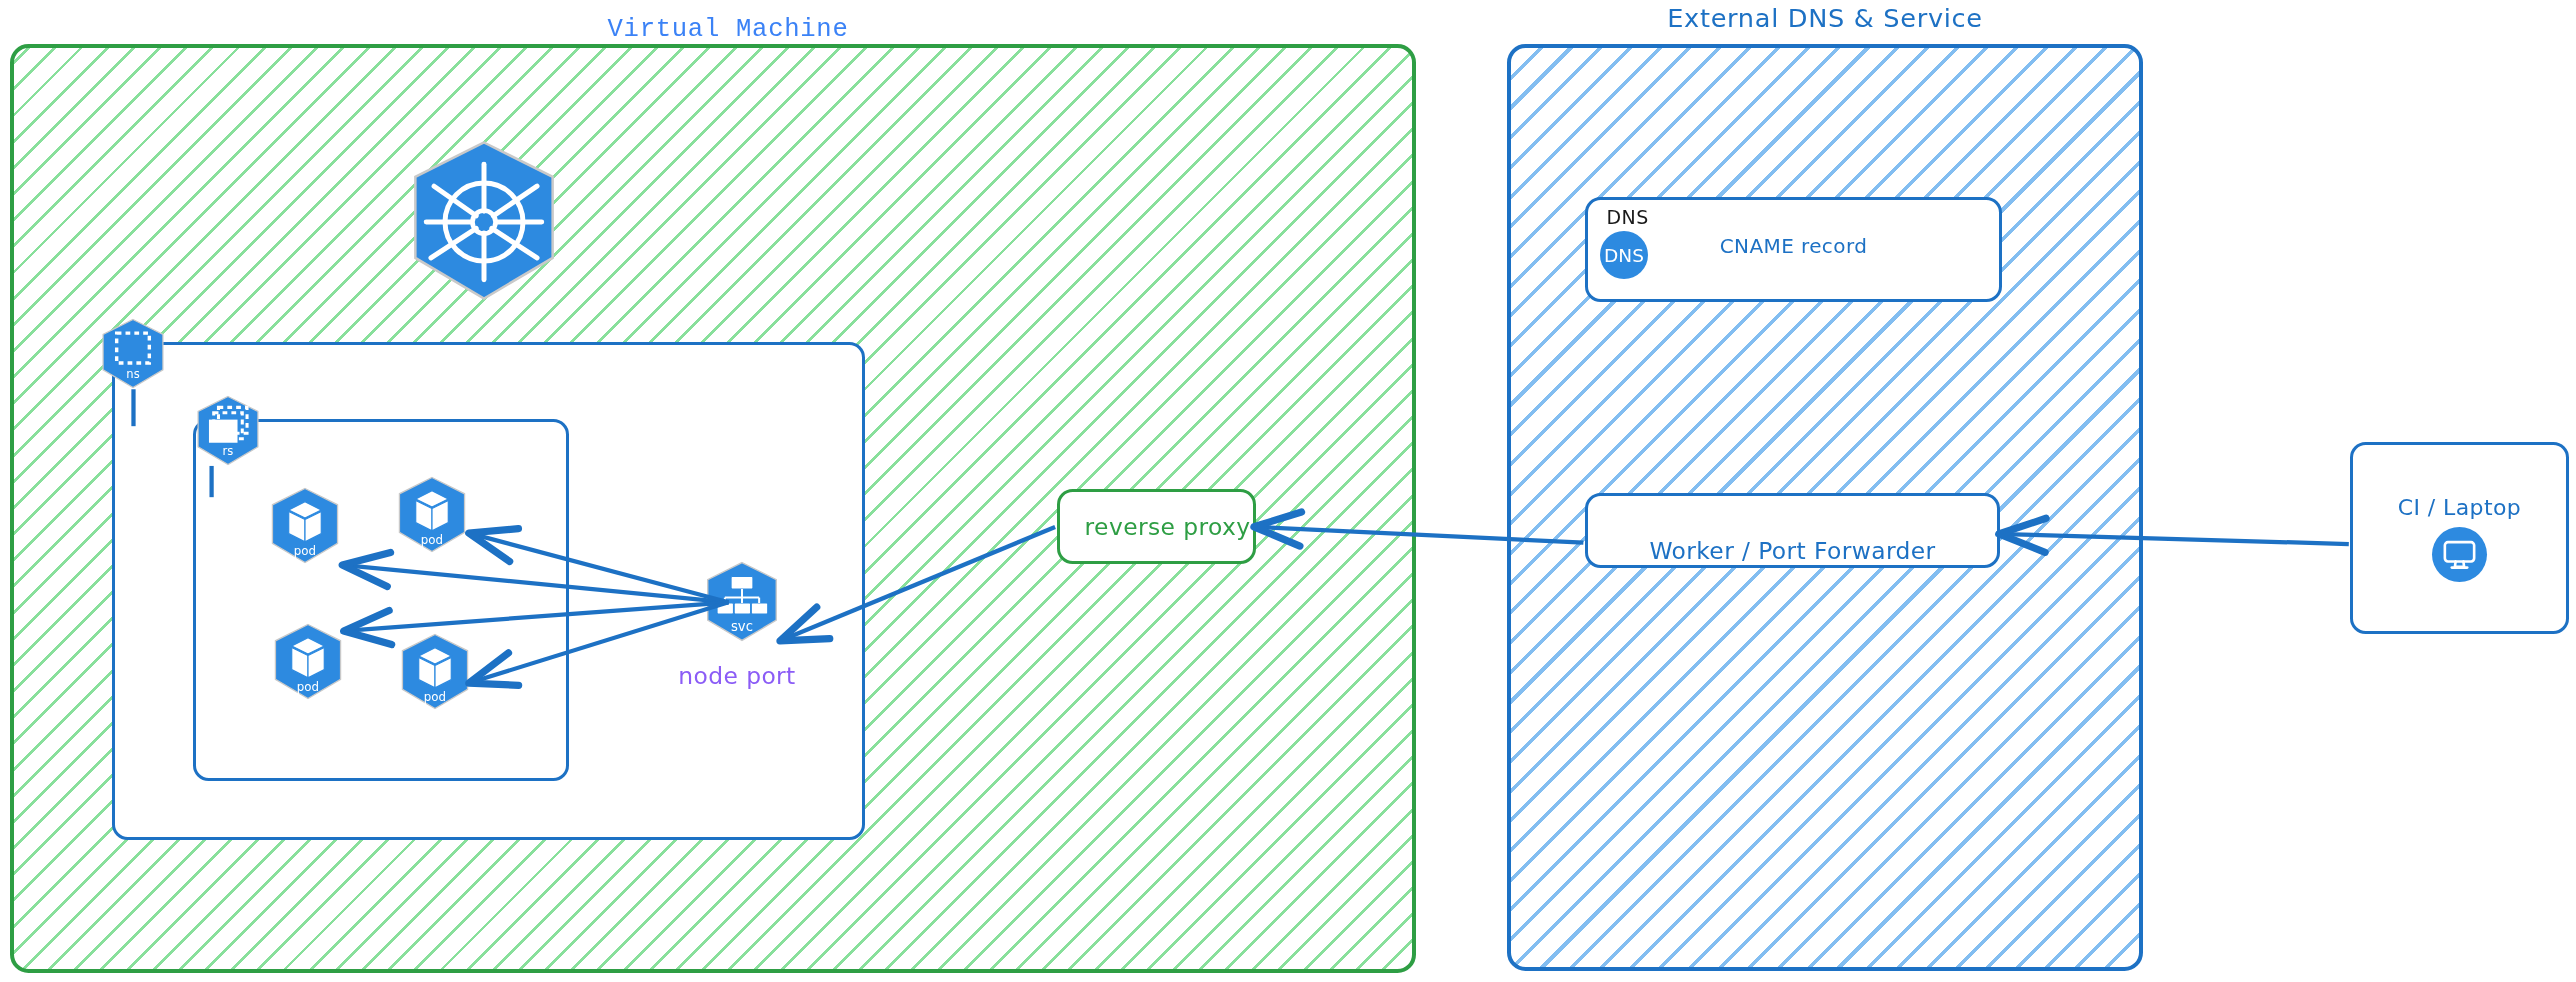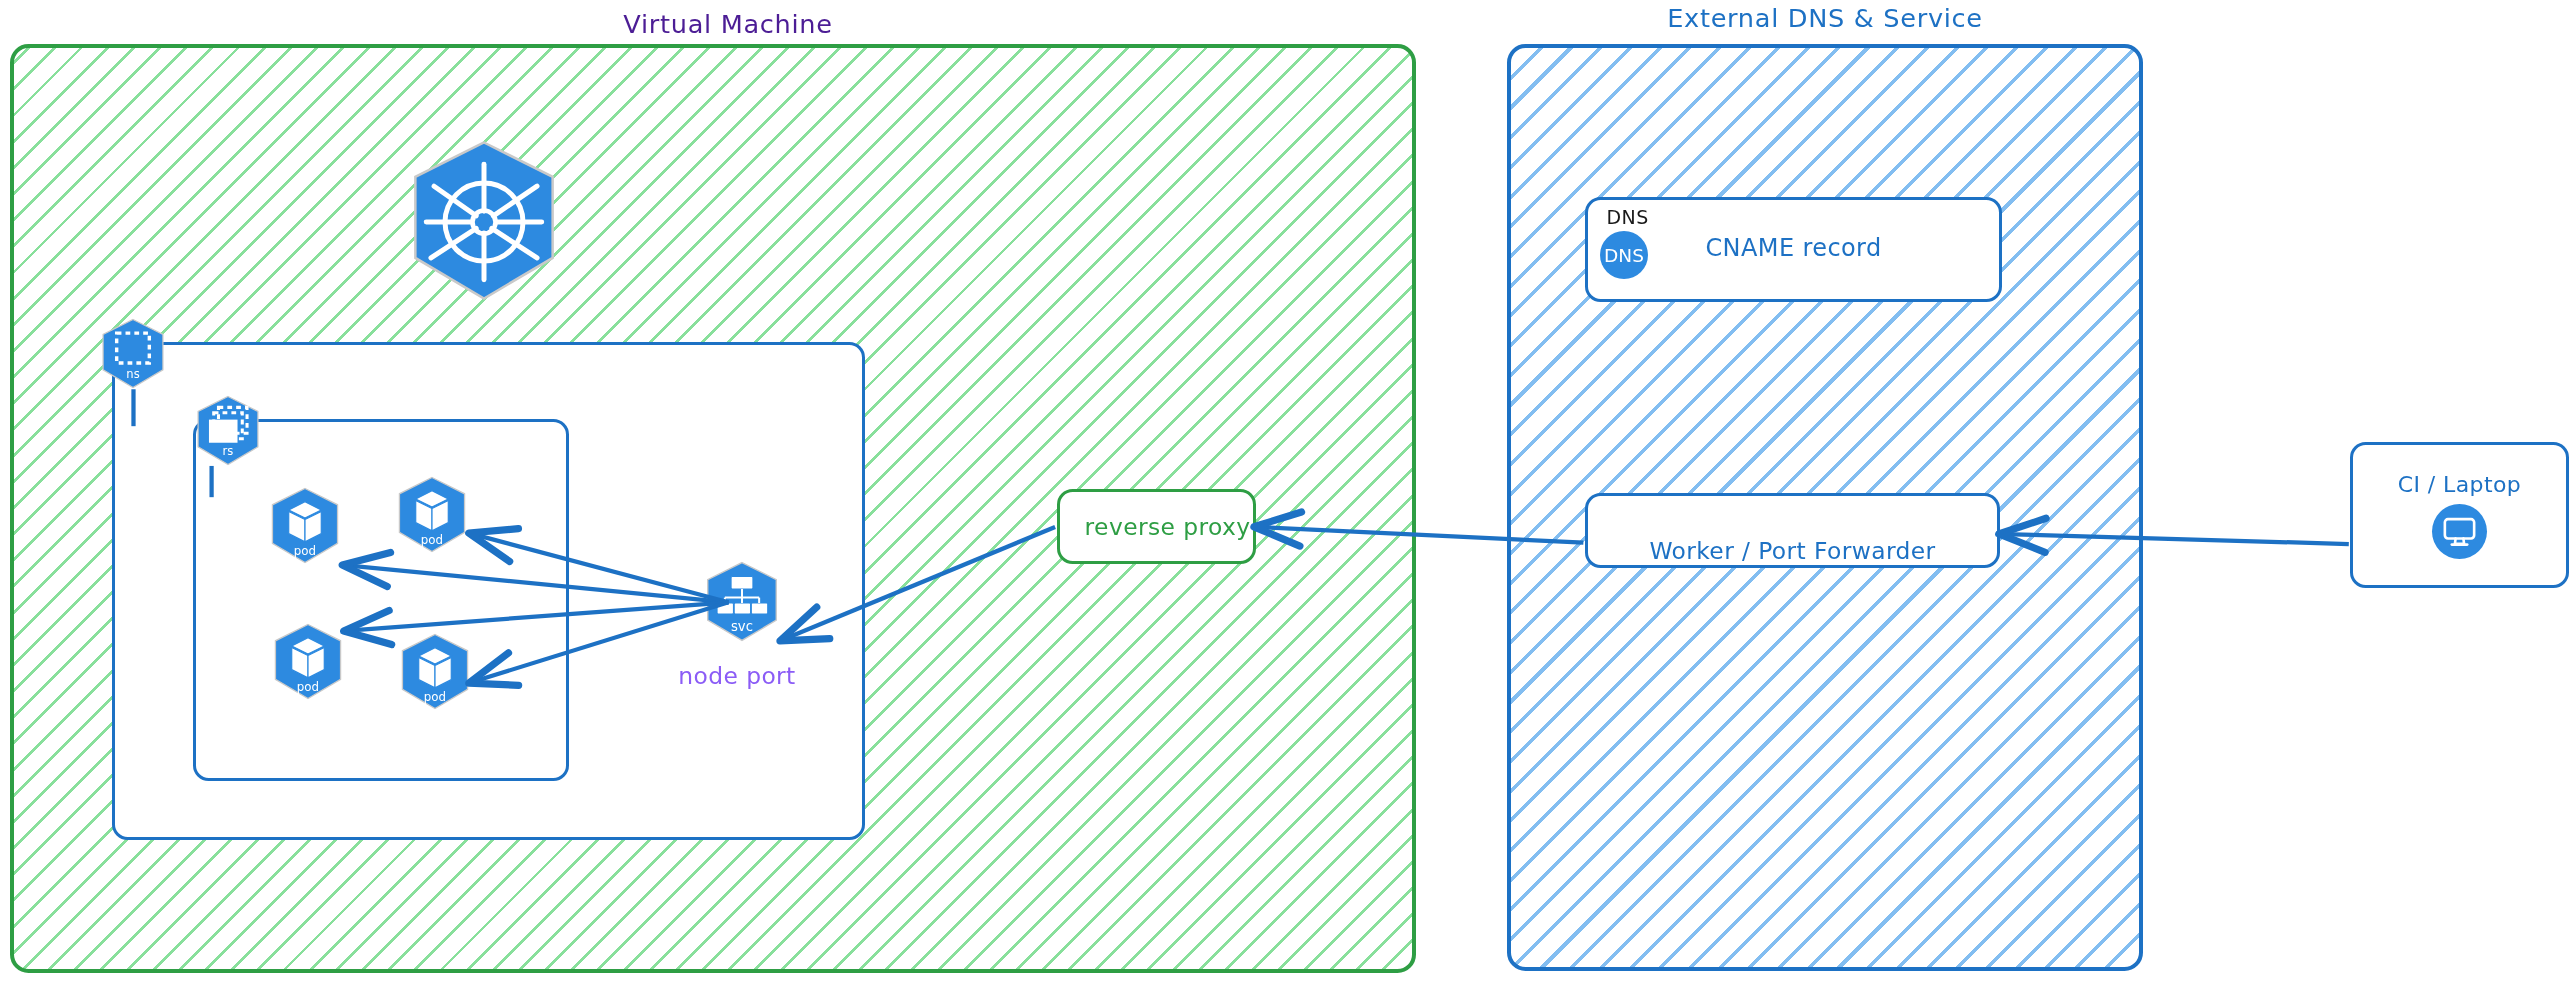--- a/index.html
+++ b/index.html
@@ -43,22 +43,23 @@
     background-image: repeating-linear-gradient(
         -45deg,
         rgba(130, 222, 150, 0.95) 0px,
         rgba(130, 222, 150, 0.95) 2.8px,
         rgba(255, 255, 255, 0) 2.8px,
         rgba(255, 255, 255, 0) 18.5px
     );
   }
   .vm-title {
     left: 728px;
-    top: 9px;
-    color: #4c1d95;
+    top: 15px;
+    color: #3b82f6;
+    font-family: Liberation Mono, monospace;
   }
 
   .ext-zone {
     left: 1507px;
     top: 44px;
     width: 636px;
     height: 927px;
     border: 4.3px solid #1d71c4;
     border-radius: 18.5px;
     background-color: #ffffff;
@@ -122,21 +123,21 @@
     height: 75px;
     border: 3.6px solid #1d71c4;
     align-items: flex-end;
   }
   .worker-box .rbox-label { color: #1d71c4; font-size: 23.4px; }
 
   .ci-box {
     left: 2350px;
     top: 442px;
     width: 219px;
-    height: 146px;
+    height: 192px;
     border: 3.6px solid #1d71c4;
     flex-direction: column;
     gap: 7px;
   }
   .ci-box .rbox-label { color: #1d71c4; font-size: 22px; }
 
   
   .dns-card {
     position: absolute;
     left: 1585px;
@@ -156,21 +157,21 @@
     color: #1a1a1a;
     font-family: "DejaVu Sans", sans-serif;
     letter-spacing: 0.4px;
   }
   .dns-card-text {
     position: absolute;
     left: 0;
     right: 0;
     top: 34px;
     text-align: center;
-    font-size: 24px;
+    font-size: 20px;
     color: #1d71c4;
     font-family: "DejaVu Sans", sans-serif;
     letter-spacing: 0.4px;
   }
 
   
   .circle-badge {
     position: absolute;
     border-radius: 50%;
     background: #2d8ae0;

